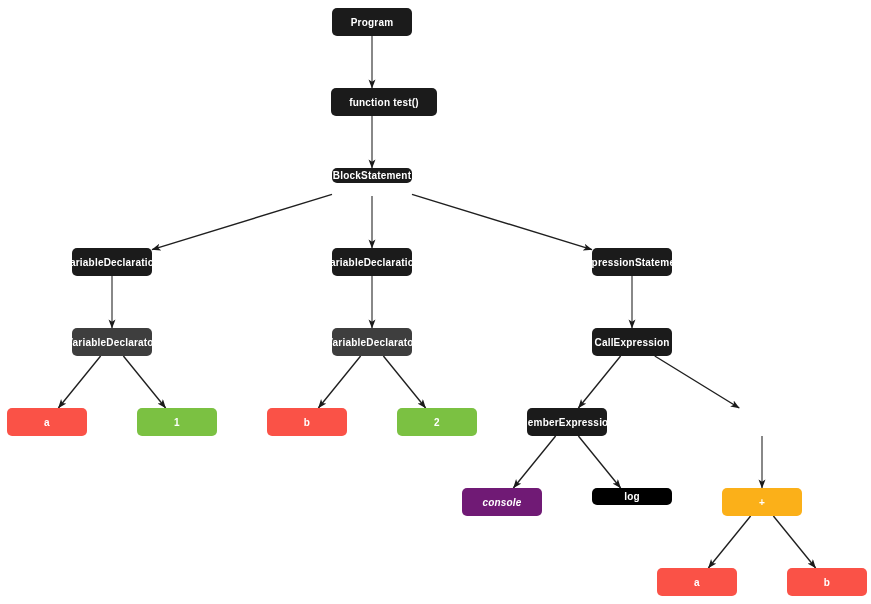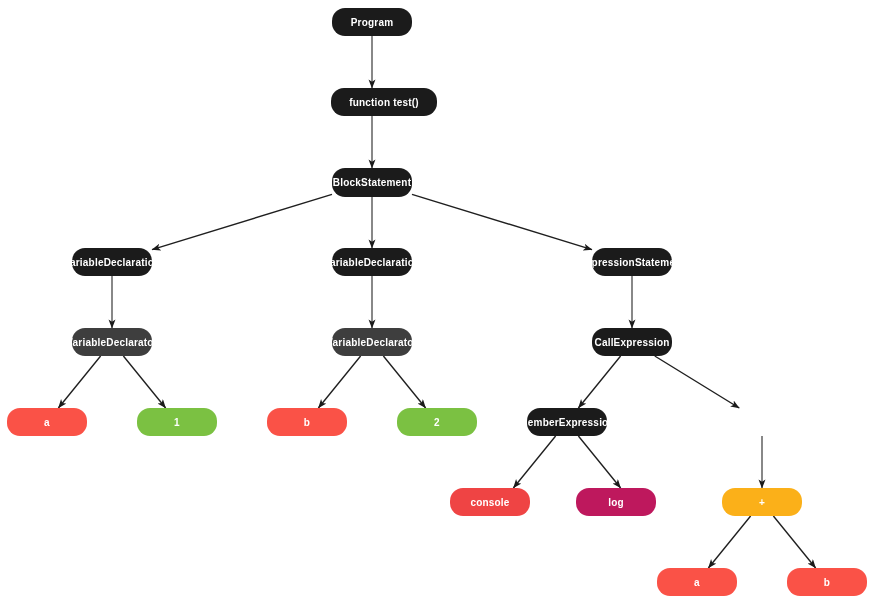--- a/index.html
+++ b/index.html
@@ -19,21 +19,21 @@
     position: absolute;
     left: 0;
     top: 0;
     width: 871px;
     height: 604px;
     pointer-events: none;
   }
   .node {
     position: absolute;
     box-sizing: border-box;
-    border-radius: 13px;
+    border-radius: 5px;
     display: flex;
     align-items: center;
     justify-content: center;
     overflow: hidden;
     cursor: default;
   }
   .node .label {
     color: #ffffff;
     font-size: 10px;
     font-weight: bold;
@@ -74,21 +74,21 @@
         <line x1="773.375" y1="516" x2="815.625" y2="568" stroke="#1f1f1f" stroke-width="1.4" marker-end="url(#arrow)"></line>
       </g>
   </svg>
 
 <div class="node" style="left: 332px; top: 8px; width: 80px; height: 28px; background: rgb(27, 27, 27);">
       <span class="label" style="color: rgb(255, 255, 255);">Program</span>
     </div>
     <div class="node" style="left: 331px; top: 88px; width: 106px; height: 28px; background: rgb(27, 27, 27);">
       <span class="label" style="color: rgb(255, 255, 255);">function test()</span>
     </div>
-    <div class="node" style="left: 332px; top: 168px; width: 80px; height: 29px; background: rgb(27, 27, 27);">
+    <div class="node" style="left: 332px; top: 168px; width: 80px; height: 15px; background: rgb(27, 27, 27);">
       <span class="label" style="color: rgb(255, 255, 255);">BlockStatement</span>
     </div>
     <div class="node" style="left: 72px; top: 248px; width: 80px; height: 28px; background: rgb(27, 27, 27);">
       <span class="label" style="color: rgb(255, 255, 255);">VariableDeclaration</span>
     </div>
     <div class="node" style="left: 332px; top: 248px; width: 80px; height: 28px; background: rgb(27, 27, 27);">
       <span class="label" style="color: rgb(255, 255, 255);">VariableDeclaration</span>
     </div>
     <div class="node" style="left: 592px; top: 248px; width: 80px; height: 28px; background: rgb(27, 27, 27);">
       <span class="label" style="color: rgb(255, 255, 255);">ExpressionStatement</span>
@@ -110,24 +110,24 @@
     </div>
     <div class="node" style="left: 267px; top: 408px; width: 80px; height: 28px; background: rgb(250, 82, 71);">
       <span class="label" style="color: rgb(255, 255, 255);">b</span>
     </div>
     <div class="node" style="left: 397px; top: 408px; width: 80px; height: 28px; background: rgb(123, 193, 66);">
       <span class="label" style="color: rgb(255, 255, 255);">2</span>
     </div>
     <div class="node" style="left: 527px; top: 408px; width: 80px; height: 28px; background: rgb(27, 27, 27);">
       <span class="label" style="color: rgb(255, 255, 255);">MemberExpression</span>
     </div>
-    <div class="node" style="left: 450px; top: 488px; width: 80px; height: 28px; background: #ef4444;">
+    <div class="node" style="left: 462px; top: 488px; width: 80px; height: 28px; background: #701a75; font-style: italic;">
       <span class="label" style="color: rgb(255, 255, 255);">console</span>
     </div>
-    <div class="node" style="left: 576px; top: 488px; width: 80px; height: 28px; background: #be185d;">
+    <div class="node" style="left: 592px; top: 488px; width: 80px; height: 17px; background: #000000;">
       <span class="label" style="color: rgb(255, 255, 255);">log</span>
     </div>
     <div class="node" style="left: 722px; top: 488px; width: 80px; height: 28px; background: rgb(251, 176, 25);">
       <span class="label" style="color: rgb(255, 255, 255);">+</span>
     </div>
     <div class="node" style="left: 657px; top: 568px; width: 80px; height: 28px; background: rgb(250, 82, 71);">
       <span class="label" style="color: rgb(255, 255, 255);">a</span>
     </div>
     <div class="node" style="left: 787px; top: 568px; width: 80px; height: 28px; background: rgb(250, 82, 71);">
       <span class="label" style="color: rgb(255, 255, 255);">b</span>

